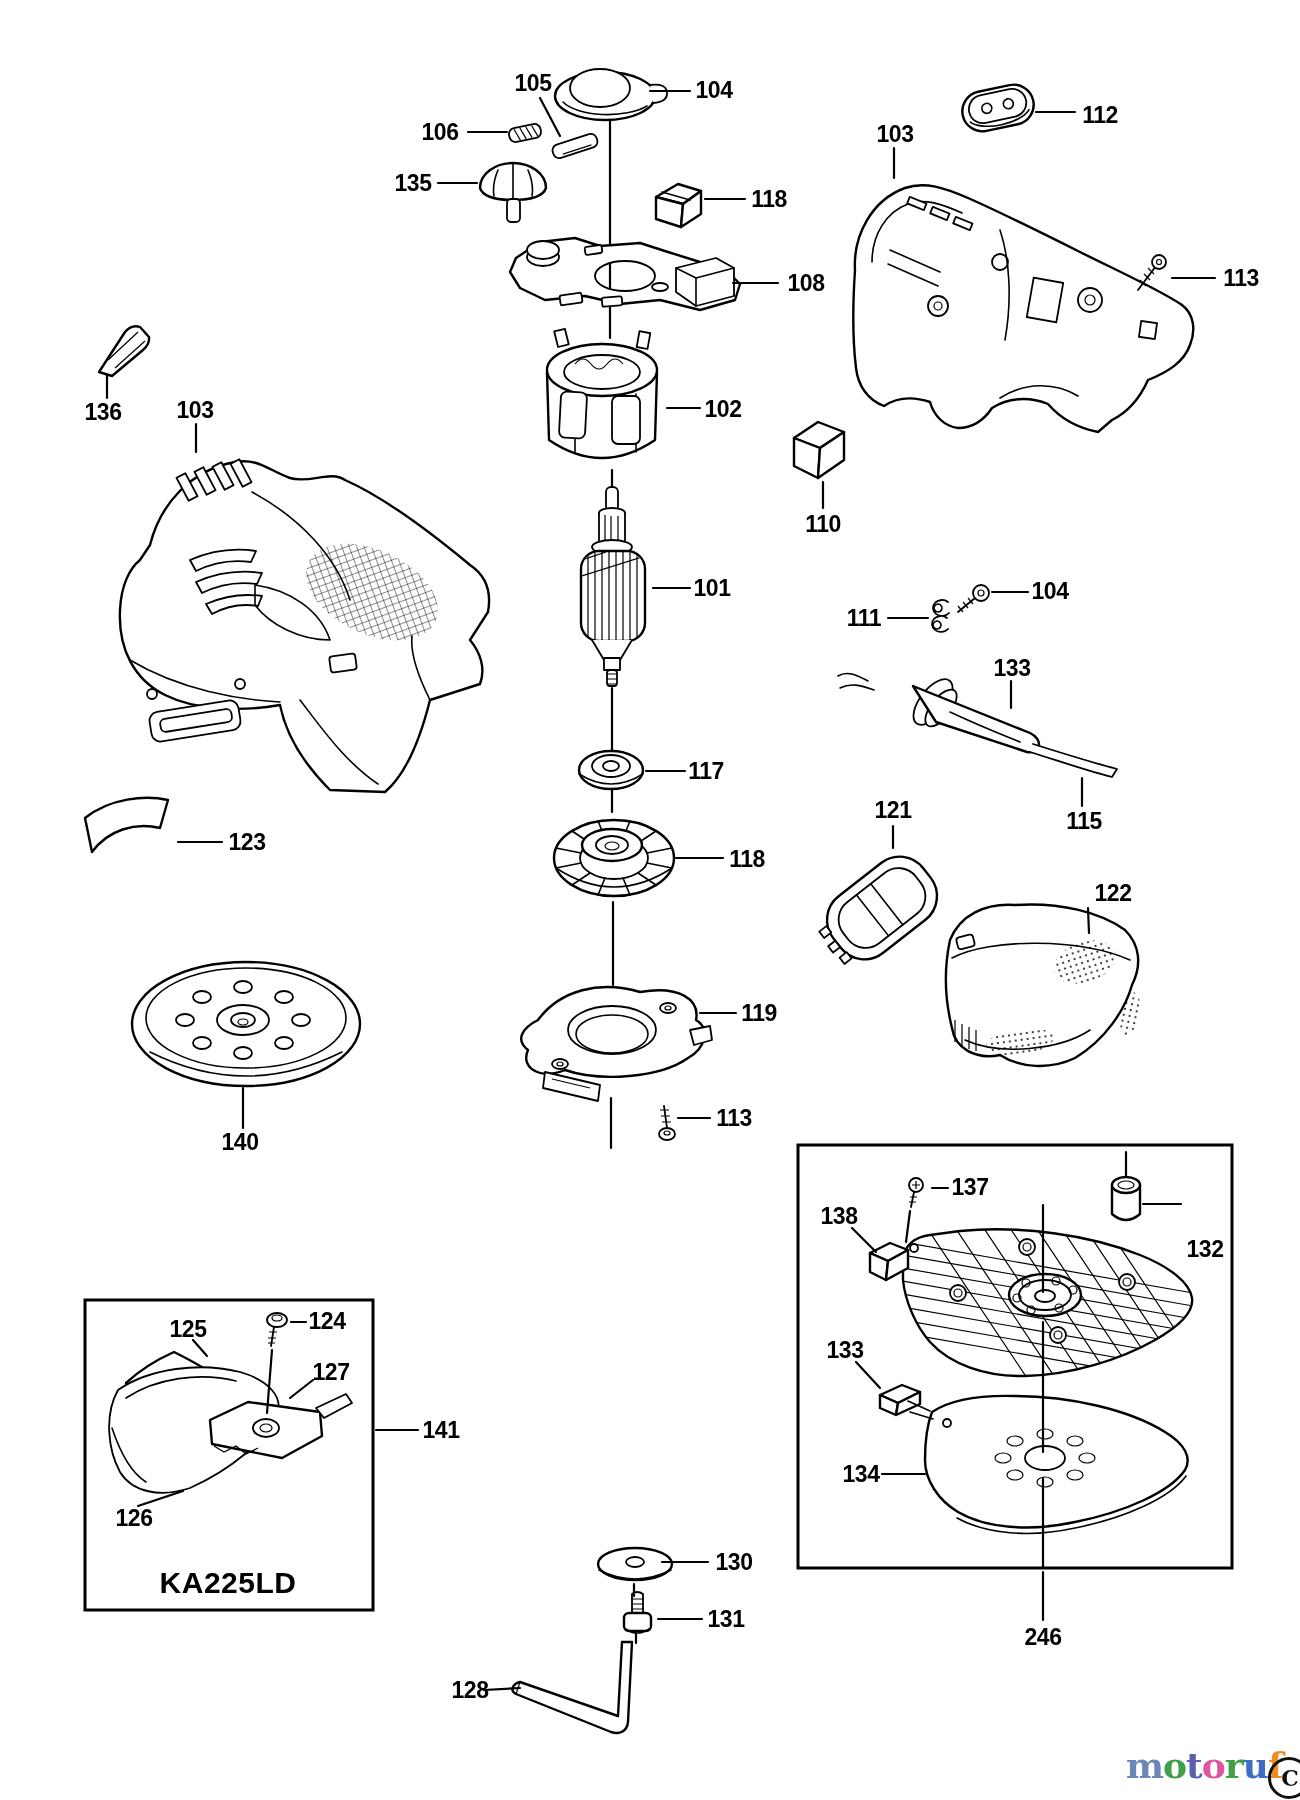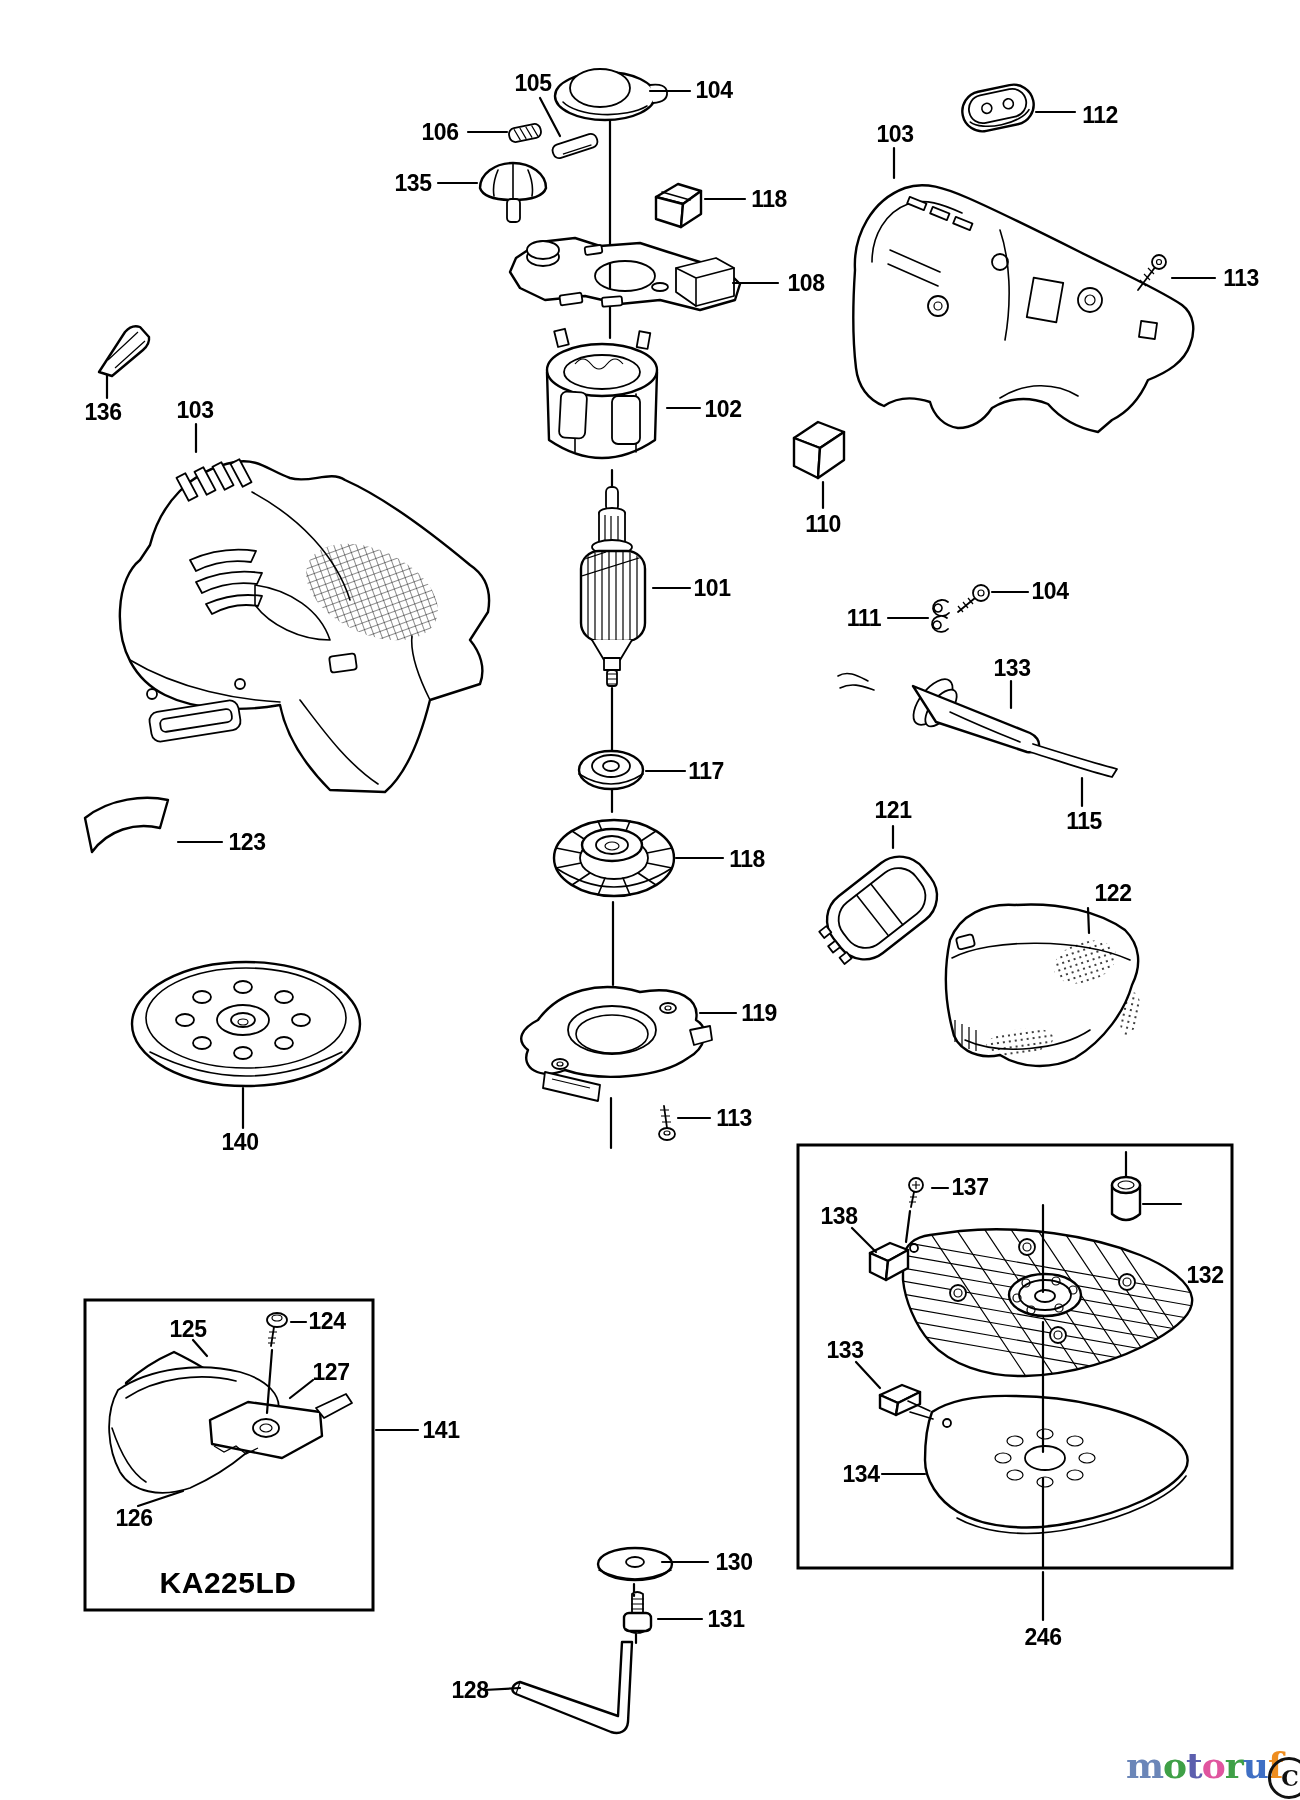--- a/index.html
+++ b/index.html
@@ -473,21 +473,21 @@
   <div class="callout" style="left:1113px;top:893px">122</div>
   <div class="callout" style="left:247px;top:842px">123</div>
   <div class="callout" style="left:327px;top:1321px">124</div>
   <div class="callout" style="left:188px;top:1329px">125</div>
   <div class="callout" style="left:134px;top:1518px">126</div>
   <div class="callout" style="left:331px;top:1372px">127</div>
   <div class="callout" style="left:470px;top:1690px">128</div>
   <div class="callout" style="left:1050px;top:591px">104</div>
   <div class="callout" style="left:734px;top:1562px">130</div>
   <div class="callout" style="left:726px;top:1619px">131</div>
-  <div class="callout" style="left:1205px;top:1275px">132</div>
+  <div class="callout" style="left:1205px;top:1249px">132</div>
   <div class="callout" style="left:845px;top:1350px">133</div>
   <div class="callout" style="left:861px;top:1474px">134</div>
   <div class="callout" style="left:413px;top:183px">135</div>
   <div class="callout" style="left:103px;top:412px">136</div>
   <div class="callout" style="left:970px;top:1187px">137</div>
   <div class="callout" style="left:839px;top:1216px">138</div>
   <div class="callout" style="left:1043px;top:1637px">246</div>
   <div class="callout" style="left:240px;top:1142px">140</div>
   <div class="callout" style="left:441px;top:1430px">141</div>
 

